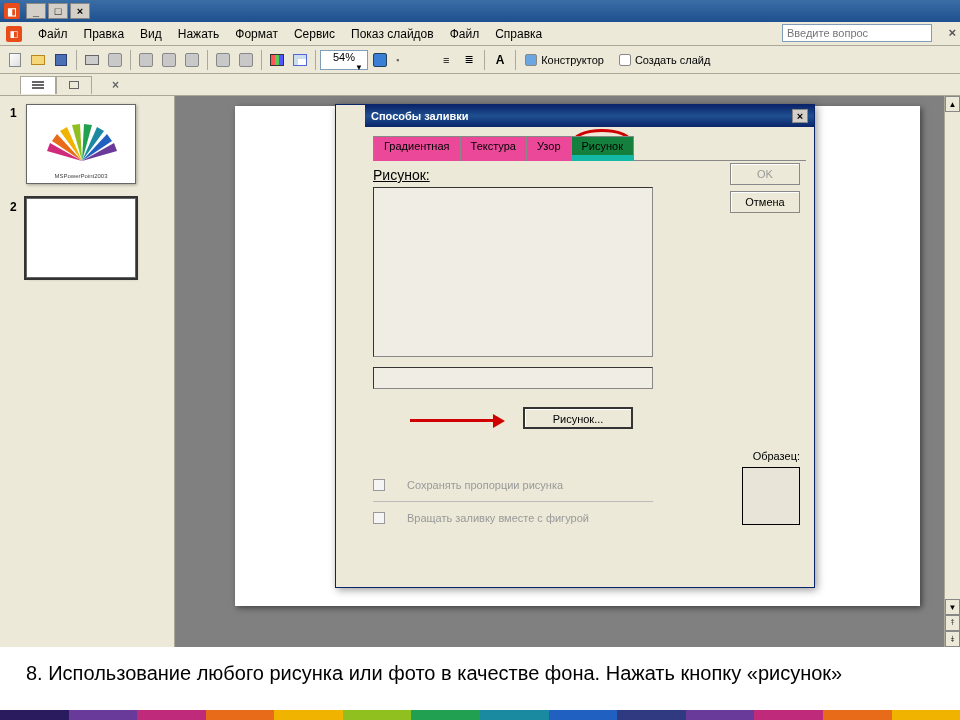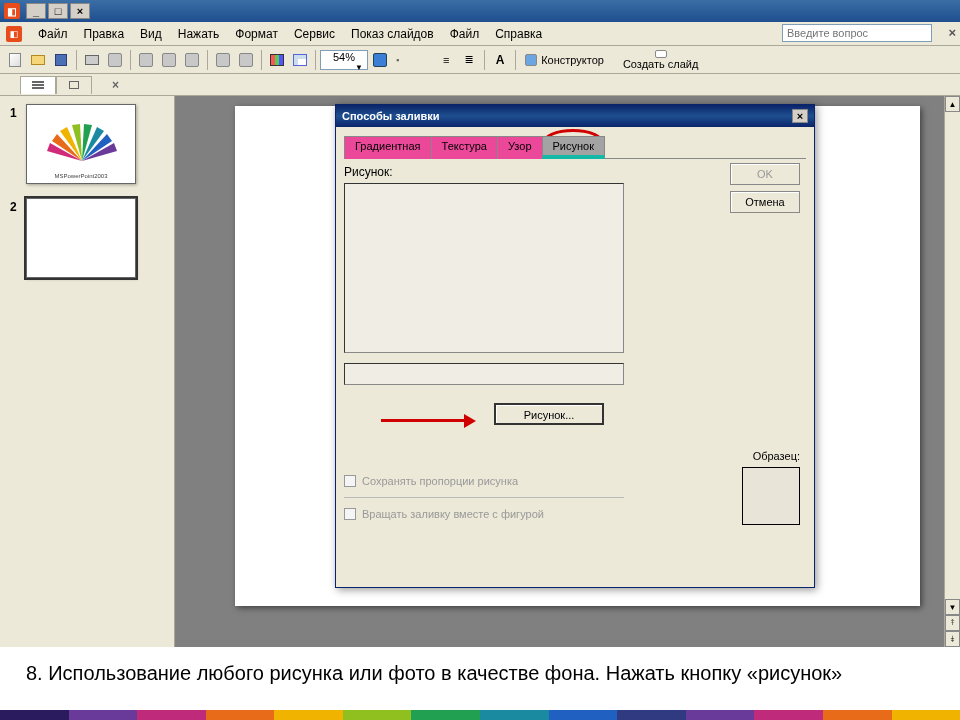--- a/index.html
+++ b/index.html
@@ -37,44 +37,44 @@
   .thumb-pane { width: 175px; background: #ece9d8; border-right: 1px solid #aca899; padding: 8px 10px; }
   .thumb-item { display: flex; margin-bottom: 14px; }
   .thumb-num { width: 16px; font-weight: bold; font-size: 12px; padding-top: 2px; }
   .thumb-slide { width: 110px; height: 80px; background: #fff; border: 1px solid #666; box-shadow: 1px 1px 3px rgba(0,0,0,0.3); position: relative; }
   .thumb-slide.active { outline: 2px solid #333; }
   
   .editor { flex: 1; background: #808080; position: relative; overflow: hidden; }
   .slide-canvas { position: absolute; left: 60px; top: 10px; width: 685px; height: 500px; background: #fff; box-shadow: 2px 2px 6px rgba(0,0,0,0.5); }
   
   
-  .dialog { position: absolute; left: 100px; top: -2px; width: 480px; background: #ece9d8; border: 1px solid #0a246a; box-shadow: 2px 2px 8px rgba(0,0,0,0.4); }
+  .dialog { position: absolute; left: 100px; top: -2px; width: 480px; background: #ece9d8; border: 1px solid #0a246a; box-shadow: 2px 2px 8px rgba(0,0,0,0.4); padding-left: 29px; }
   .dialog-title { height: 22px; background: linear-gradient(#0a246a, #1f4f8f, #0a246a); color: #fff; font-weight: bold; display: flex; align-items: center; padding: 0 6px; font-size: 11px; }
   .dialog-title .dclose { margin-left: auto; width: 16px; height: 14px; background: #d4d0c8; color: #000; display: flex; align-items: center; justify-content: center; border: 1px solid #888; font-size: 11px; cursor: pointer; }
   .dialog-body { padding: 8px; position: relative; height: 460px; }
   
   .tabstrip { display: flex; border-bottom: 1px solid #888; margin-bottom: 6px; position: relative; }
   .tab { padding: 3px 10px; border: 1px solid #888; background: #ec4899; font-size: 11px; cursor: pointer; border-bottom: none; margin-right: -1px; position: relative; top: 1px; }
-  .tab.active { background: #a3a3a3; border-bottom: 4px solid #14b8a6; z-index: 1; }
+  .tab.active { background: #15803d; border-bottom: 6px solid #14b8a6; z-index: 1; }
   
   .circled { position: absolute; width: 62px; height: 28px; border: 3px solid #d00000; border-radius: 50%; pointer-events: none; }
   
-  .dlg-label { font-size: 12px; margin: 4px 0; color: #000; }
+  .dlg-label { font-size: 14px; margin: 4px 0; color: #000; text-decoration: underline; }
   .preview-box { width: 280px; height: 170px; background: #f0ede4; border: 1px inset #888; }
   .name-box { width: 280px; height: 22px; background: #f0ede4; border: 1px inset #888; margin-top: 10px; }
   
   .dlg-btn { display: inline-block; min-width: 70px; height: 22px; background: #ece9d8; border: 1px solid #888; font-size: 11px; text-align: center; line-height: 20px; cursor: pointer; box-shadow: 1px 1px 0 #fff inset; }
   .dlg-btn.disabled { color: #999; }
   .dlg-btn.thick { border: 2px solid #333; }
   
   .arrow-red { position: absolute; left: 45px; top: 287px; width: 95px; height: 14px; }
   .arrow-red::before { content: ''; position: absolute; left: 0; top: 5px; width: 84px; height: 3px; background: #d00000; }
   .arrow-red::after { content: ''; position: absolute; right: 0; top: 0; border-left: 12px solid #d00000; border-top: 7px solid transparent; border-bottom: 7px solid transparent; }
   
-  .dlg-check { font-size: 11px; color: #999; display: flex; align-items: center; gap: 6px; margin-top: 10px; }
+  .dlg-check { font-size: 11px; color: #999; display: flex; align-items: center; gap: 22px; margin-top: 10px; }
   .chk { width: 12px; height: 12px; border: 1px solid #999; background: #f5f5f5; }
   
   .sample-label { position: absolute; right: 14px; top: 323px; font-size: 11px; }
   .sample-box { position: absolute; right: 14px; top: 340px; width: 58px; height: 58px; border: 1px solid #000; background: #e8e4d8; }
   
   
   .dlg-right { position: absolute; right: 14px; top: 36px; display: flex; flex-direction: column; gap: 6px; }
   
   
   .vscroll { position: absolute; right: 0; top: 0; bottom: 0; width: 16px; background: #ece9d8; border-left: 1px solid #aca899; }
@@ -185,21 +185,21 @@
     </div>
   <div class="tsep"></div>
   <div class="tbtn">
       <span style="font-size:12px;font-weight:bold">A</span>
     </div>
   <div class="tsep"></div>
   <div class="tbtn" style="width:auto;padding:0 4px;">
       <span class="ic-generic" style="background:#6ca6e0;width:12px;height:12px;"></span>
       <span class="toolbar-label">Конструктор</span>
     </div>
-  <div class="tbtn" style="width:auto;padding:0 4px;flex-direction:column;">
+  <div class="tbtn" style="width:auto;padding:0 4px;">
       <span class="ic-generic" style="background:#fff;width:12px;height:12px;"></span>
       <span class="toolbar-label">Создать слайд</span>
     </div>
 </div>
 
 <div class="viewtabs">
   <div class="vtab active">
       <span style="width:12px;height:2px;background:#666;box-shadow:0 3px 0 #666,0 -3px 0 #666;"></span>
     </div>
   <div class="vtab">

